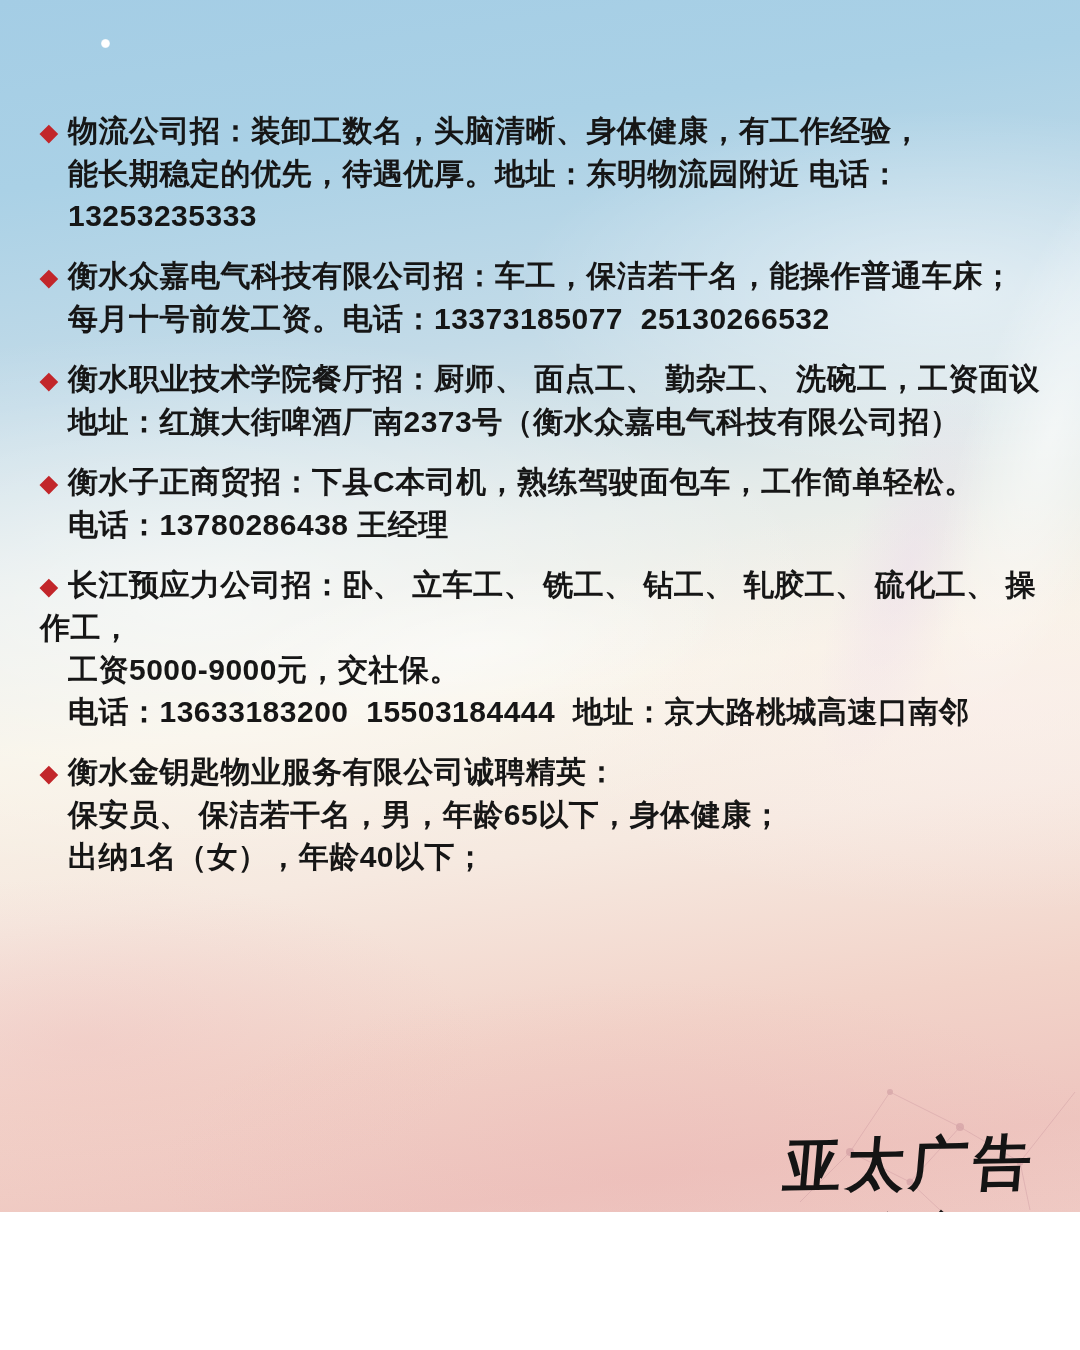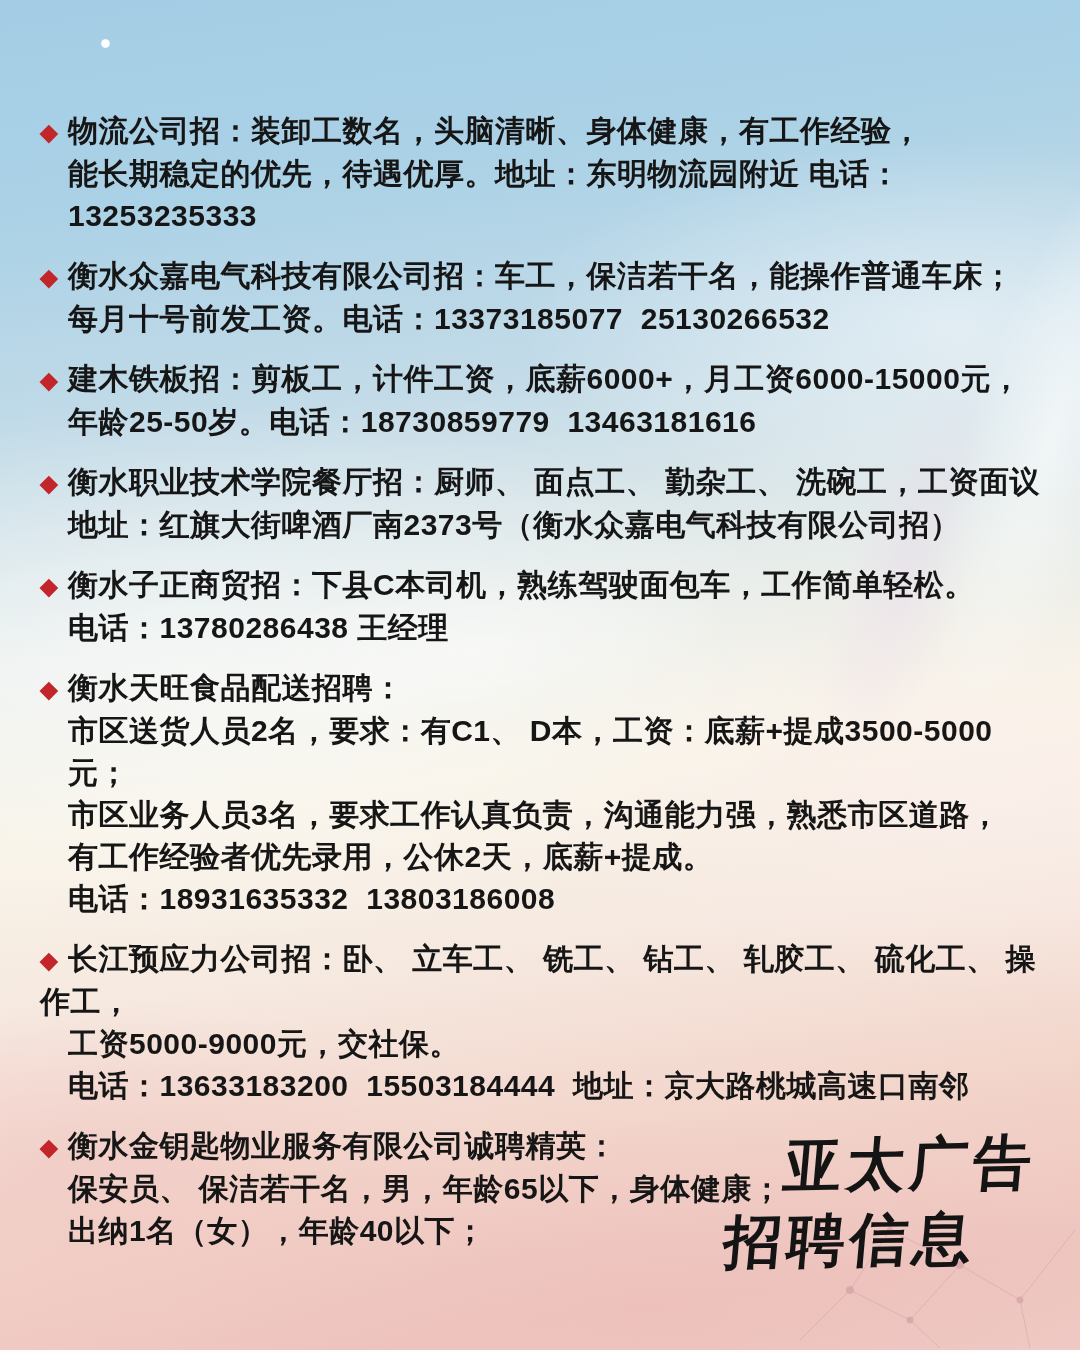--- a/index.html
+++ b/index.html
@@ -1,21 +1,21 @@
 <!DOCTYPE html>
 <html><head>
 <meta charset="utf-8">
 <style>
   html, body { margin: 0; padding: 0; }
   body { font-family: "Liberation Sans", sans-serif; }
 
   .poster {
     position: relative;
     width: 1080px;
-    height: 1350px;
+    height: 1212px;
     overflow: hidden;
     background:
       radial-gradient(ellipse 620px 260px at 88% 24%, rgba(255,255,255,0.50), rgba(255,255,255,0) 70%),
       radial-gradient(ellipse 900px 380px at 18% 50%, rgba(255,255,255,0.55), rgba(255,255,255,0) 72%),
       radial-gradient(ellipse 700px 300px at 92% 58%, rgba(252,240,238,0.55), rgba(255,255,255,0) 70%),
       radial-gradient(ellipse 520px 220px at 8% 86%, rgba(238,186,186,0.35), rgba(255,255,255,0) 75%),
       radial-gradient(ellipse 650px 260px at 60% 97%, rgba(236,185,182,0.40), rgba(255,255,255,0) 75%),
       linear-gradient(172deg,
         #a4cde5 0%, #aad1e6 14%, #c3dbe8 30%, #e6ecea 44%,
         #f8f3e7 56%, #f6e9e0 68%, #f2d3c9 82%, #eec5bf 93%, #efcac4 100%);
@@ -131,42 +131,31 @@
     <div class="job">
       <div class="line first"><span class="bullet">◆</span><span>物流公司招：装卸工数名，头脑清晰、身体健康，有工作经验，</span></div>
       <div class="line">能长期稳定的优先，待遇优厚。地址：东明物流园附近 电话：13253235333</div>
     </div>
 
     <div class="job">
       <div class="line first"><span class="bullet">◆</span><span>衡水众嘉电气科技有限公司招：车工，保洁若干名，能操作普通车床；</span></div>
       <div class="line">每月十号前发工资。电话：13373185077  25130266532</div>
     </div>
 
-    <div class="job">
-      <div class="line first"><span class="bullet">◆</span><span>建木铁板招：剪板工，计件工资，底薪6000+，月工资6000-15000元，</span></div>
-      <div class="line">年龄25-50岁。电话：18730859779  13463181616</div>
-    </div>
 
     <div class="job">
       <div class="line first"><span class="bullet">◆</span><span>衡水职业技术学院餐厅招：厨师、 面点工、 勤杂工、 洗碗工，工资面议</span></div>
       <div class="line">地址：红旗大街啤酒厂南2373号（衡水众嘉电气科技有限公司招）</div>
     </div>
 
     <div class="job">
       <div class="line first"><span class="bullet">◆</span><span>衡水子正商贸招：下县C本司机，熟练驾驶面包车，工作简单轻松。</span></div>
       <div class="line">电话：13780286438 王经理</div>
     </div>
 
-    <div class="job">
-      <div class="line first"><span class="bullet">◆</span><span>衡水天旺食品配送招聘：</span></div>
-      <div class="line">市区送货人员2名，要求：有C1、 D本，工资：底薪+提成3500-5000元；</div>
-      <div class="line">市区业务人员3名，要求工作认真负责，沟通能力强，熟悉市区道路，</div>
-      <div class="line">有工作经验者优先录用，公休2天，底薪+提成。</div>
-      <div class="line">电话：18931635332  13803186008</div>
-    </div>
 
     <div class="job">
       <div class="line first"><span class="bullet">◆</span><span>长江预应力公司招：卧、 立车工、 铣工、 钻工、 轧胶工、 硫化工、 操作工，</span></div>
       <div class="line">工资5000-9000元，交社保。</div>
       <div class="line">电话：13633183200  15503184444  地址：京大路桃城高速口南邻</div>
     </div>
 
     <div class="job">
       <div class="line first"><span class="bullet">◆</span><span>衡水金钥匙物业服务有限公司诚聘精英：</span></div>
       <div class="line">保安员、 保洁若干名，男，年龄65以下，身体健康；</div>

